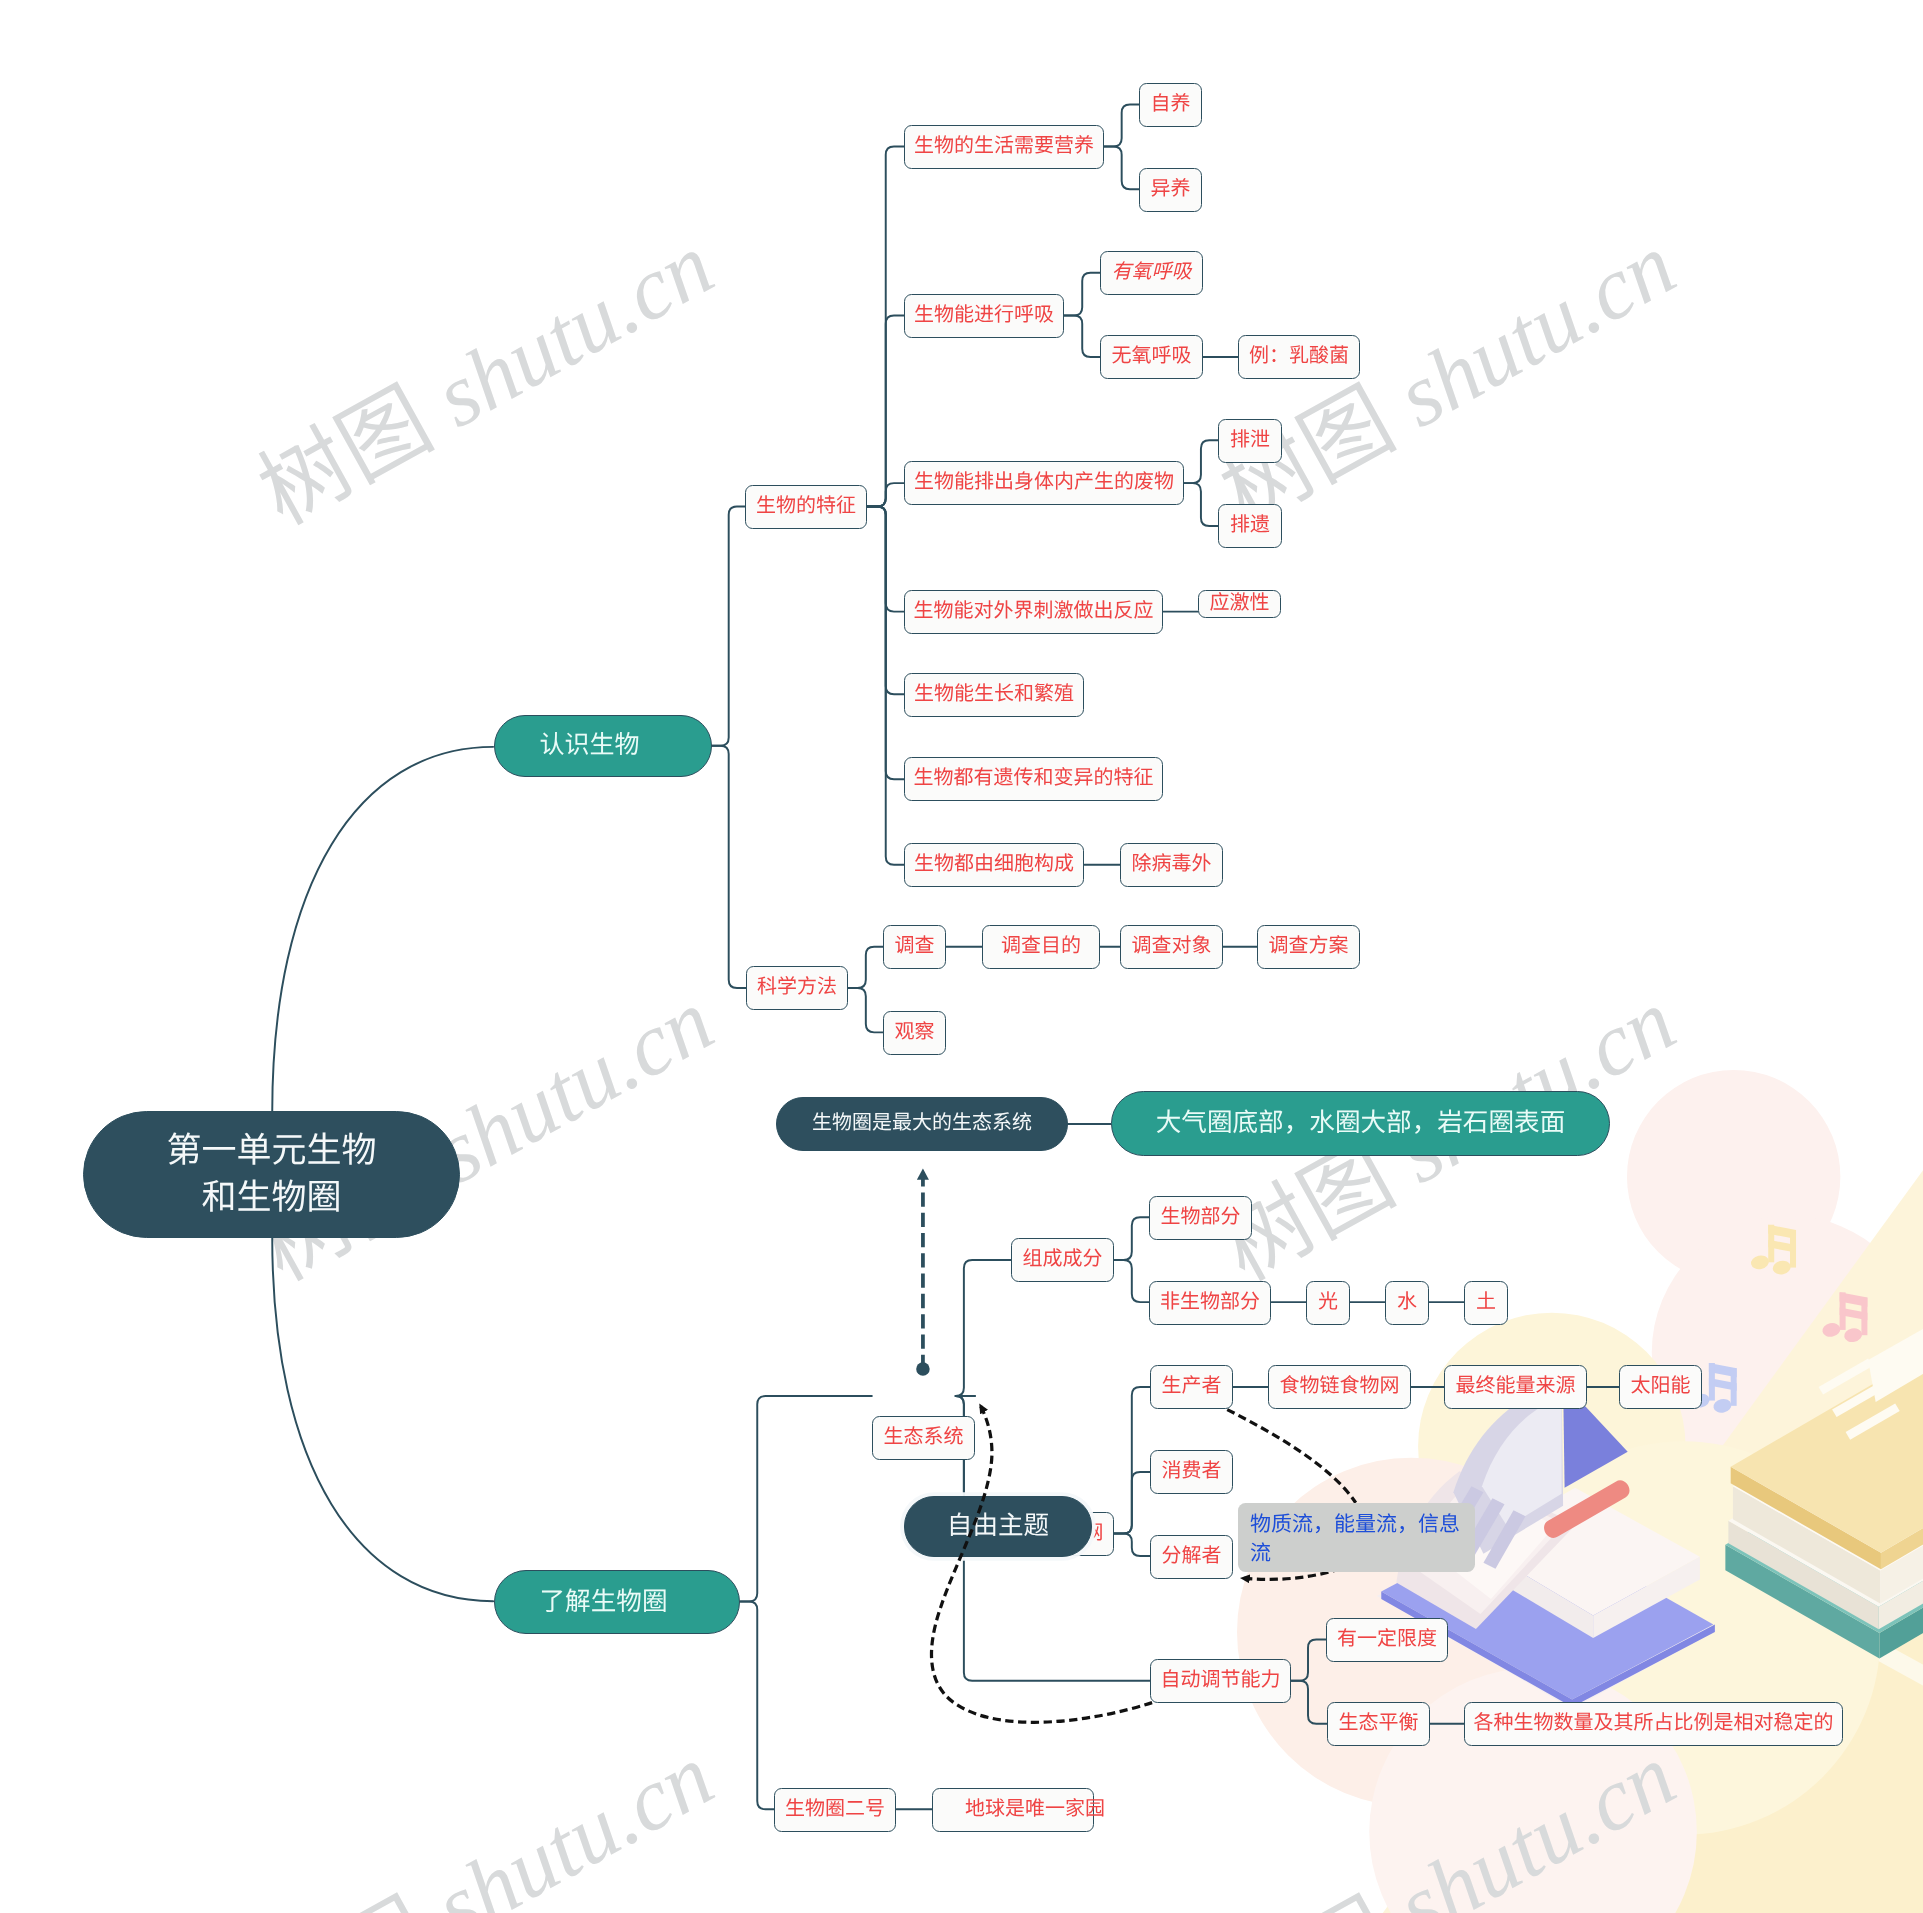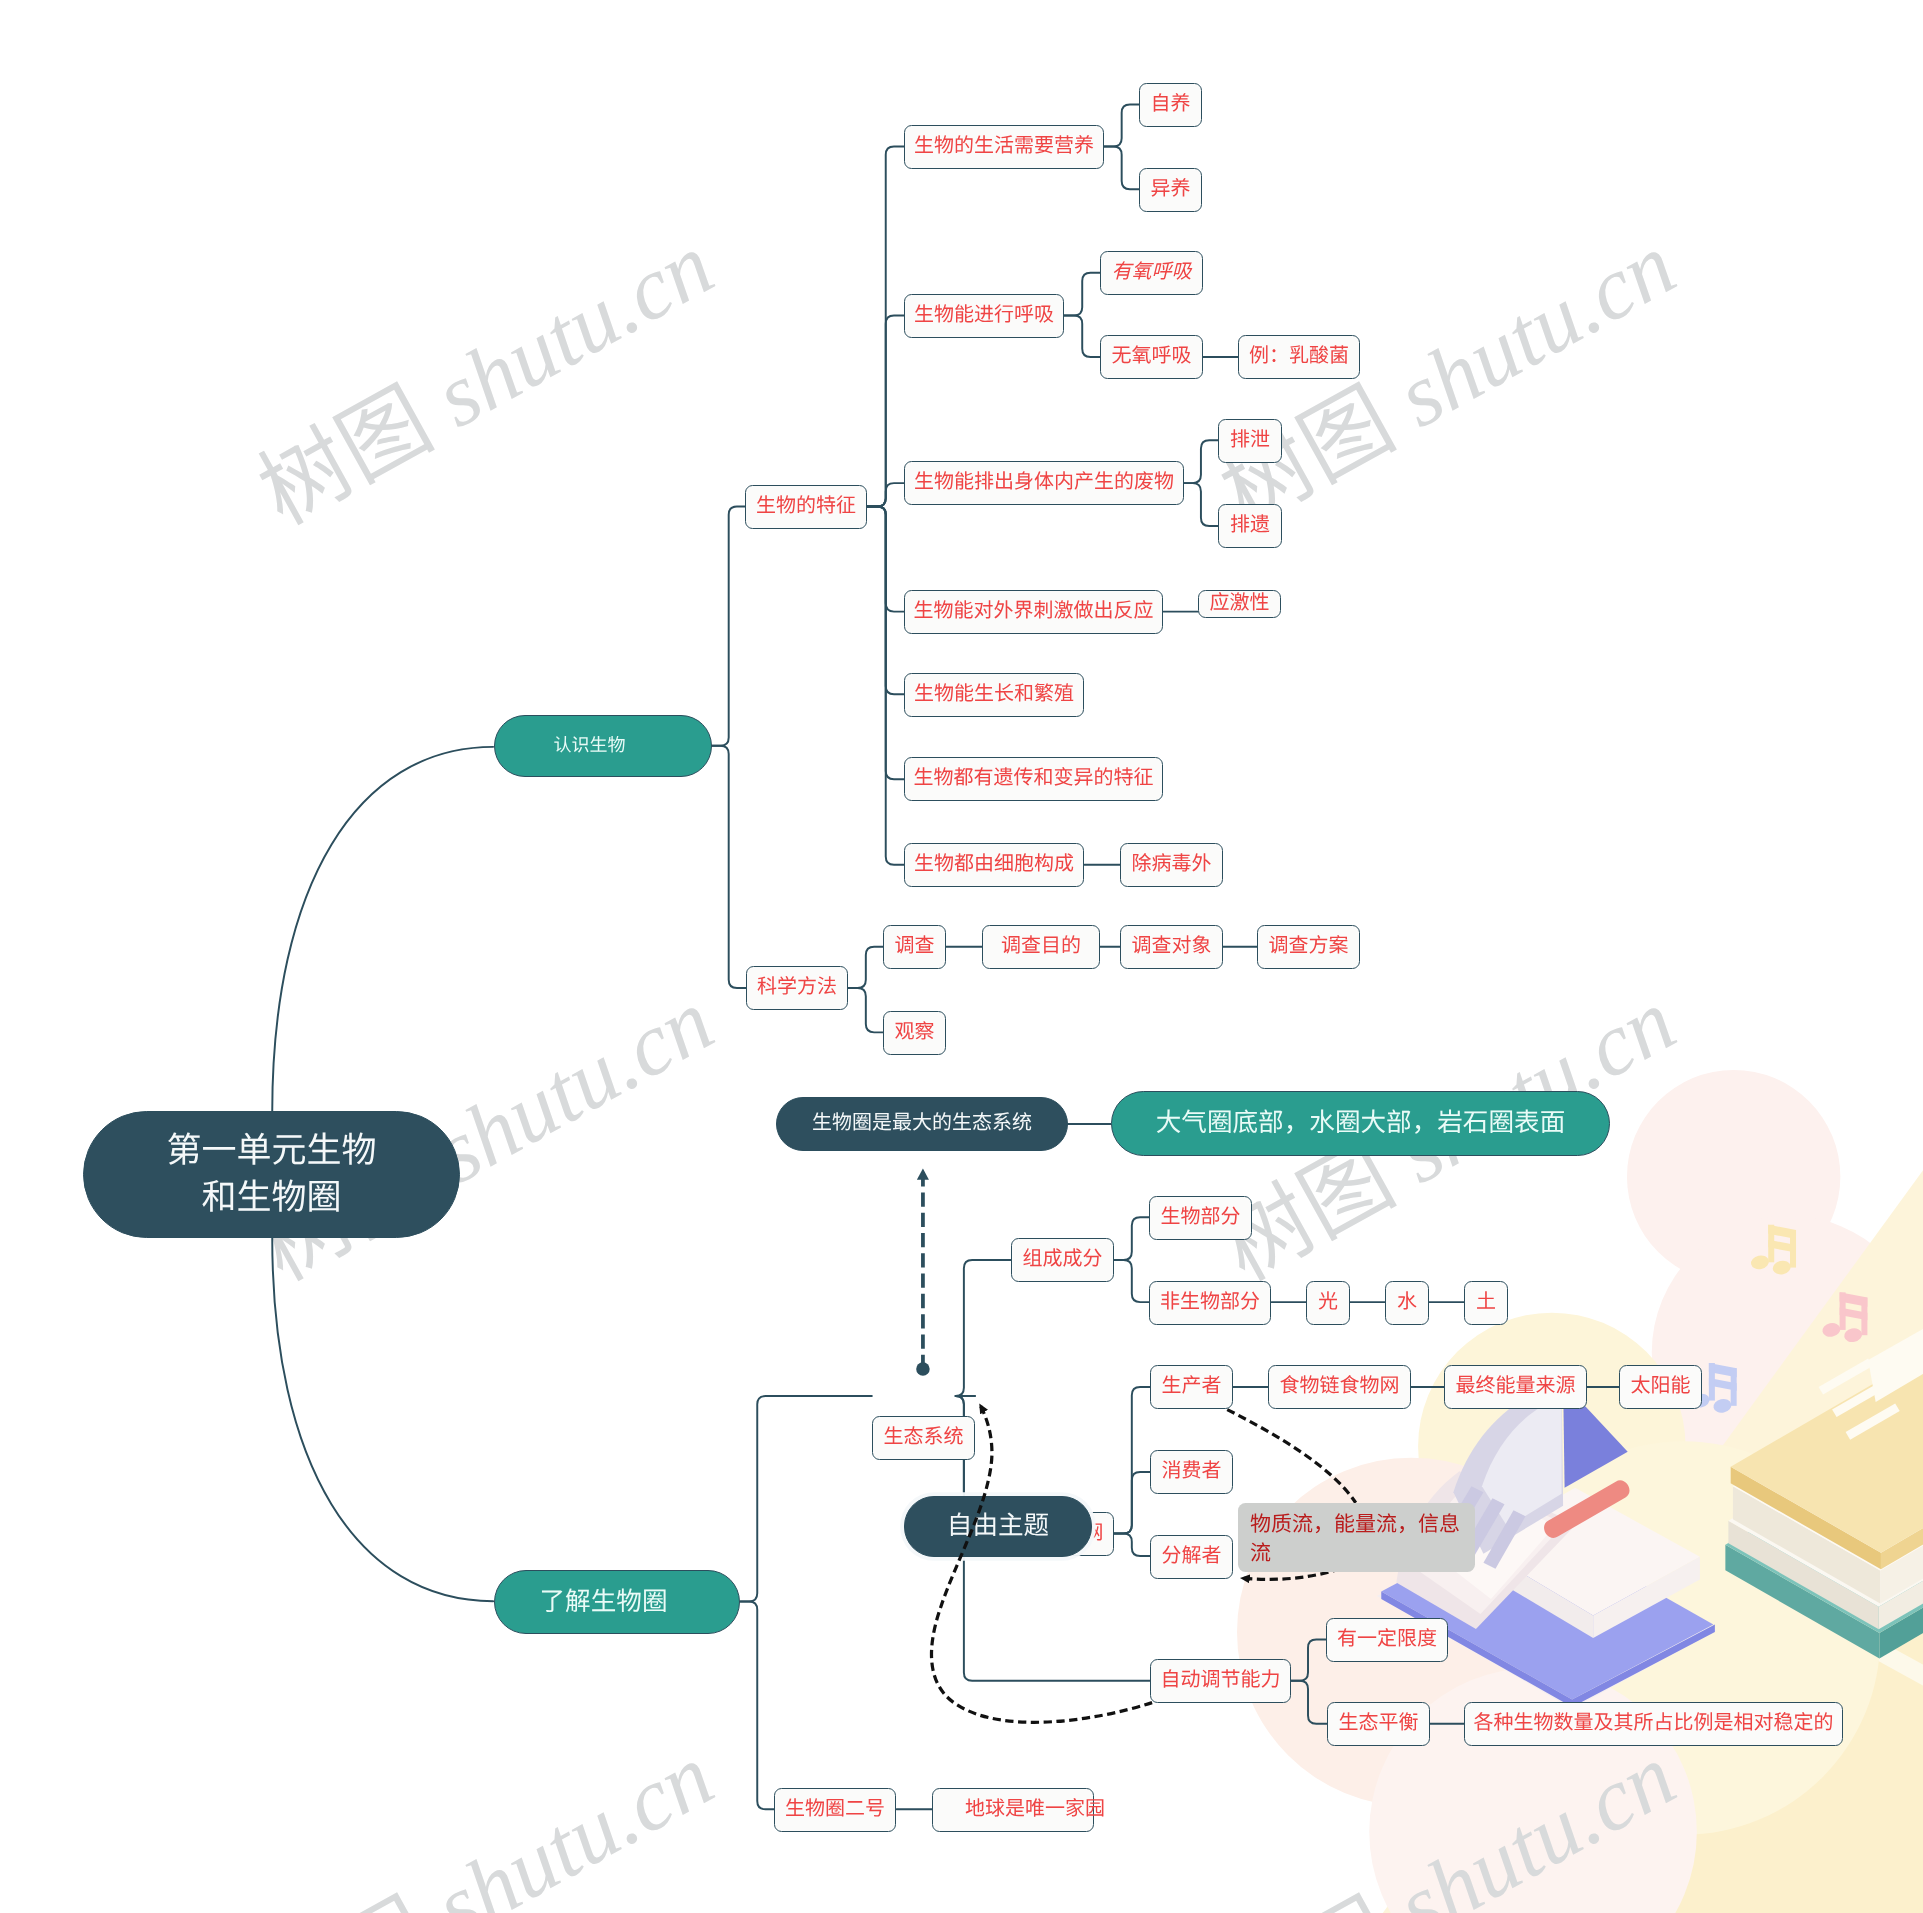--- a/index.html
+++ b/index.html
@@ -19,21 +19,21 @@
   .n2{background:#2a9d8f;border:1.8px solid #2c4e5d;color:#e9fbf7;
       font-size:25.6px;line-height:1.18;}
   .n2.shiftl{padding-right:27px;}
   .ndark{background:#2e4f5e;border:1.8px solid #2c4e5d;color:#f4f8f9;line-height:1.18;}
   .root{background:#2e4f5e;border:1.8px solid #2c4e5d;color:#f4f8f9;
         border-radius:65px;font-size:35px;line-height:1.33;}
   .floating{background:#2e4f5e;border:1.8px solid #2c4e5d;color:#f4f8f9;
         font-size:25.6px;line-height:1.18;
         box-shadow:0 0 0 3.8px rgba(244,248,250,.95);}
   .tooltip{position:absolute;box-sizing:border-box;background:#cdcfcd;border-radius:7.5px;
-      color:#b91c1c;font-size:21px;line-height:1.38;padding:8.3px 12px;white-space:normal;}
+      color:#1d4ed8;font-size:21px;line-height:1.38;padding:8.3px 12px;white-space:normal;}
   .wm{position:absolute;color:#d8dadb;white-space:pre;line-height:1;}
   .wm-cjk{font-family:"Liberation Sans",sans-serif;}
   .wm-latin{font-family:"Liberation Serif",serif;font-style:italic;}
 </style>
 </head>
 <body>
 
 <div id="stage">
   <svg id="decor" viewBox="0 0 2560 2546">
       <circle cx="2307" cy="1566" r="142" fill="#fdf1ee"></circle>
@@ -168,21 +168,21 @@
       <path d="M1421 1496H1478" fill="none" stroke="#2c4e5d" stroke-width="2.6" stroke-linecap="round" stroke-linejoin="round"></path>
       <path d="M362 1480C362 1179 474 994 656 994" fill="none" stroke="#2c4e5d" stroke-width="2.6" stroke-linecap="round" stroke-linejoin="round"></path>
       <path d="M362 1647C362 1948 474 2131 656 2131" fill="none" stroke="#2c4e5d" stroke-width="2.6" stroke-linecap="round" stroke-linejoin="round"></path>
       <path d="M1228 1822V1556" fill="none" stroke="#2c4e5d" stroke-width="5" stroke-dasharray="19 8" stroke-linecap="butt" marker-end="url(#tri)" marker-start="url(#dot)"></path>
       <path d="M1633 1876C1700 1910 1772 1952 1804 2000" fill="none" stroke="#111111" stroke-width="4.3" stroke-dasharray="11 6" stroke-linecap="butt"></path>
       <path d="M1800 2082C1752 2101 1700 2105 1650 2100" fill="none" stroke="#111111" stroke-width="4.3" stroke-dasharray="11 6" stroke-linecap="butt" marker-end="url(#ah)"></path>
     </svg>
   <div id="nodes">
       <div class="node root" style="left: 83px; top: 1111px; width: 377px; height: 127px; font-size: 35px;">第一单元生物
 和生物圈</div>
-      <div class="node n2 shiftl" style="left: 494px; top: 715px; width: 218px; height: 62px; border-radius: 31px; font-size: 18px;">认识生物</div>
+      <div class="node n2 shiftl" style="left: 494px; top: 715px; width: 218px; height: 62px; border-radius: 31px; font-size: 25px;">认识生物</div>
       <div class="node n2 shiftl" style="left: 494px; top: 1570px; width: 246px; height: 64px; border-radius: 32px; font-size: 25.6px;">了解生物圈</div>
       <div class="node n3" style="left: 745px; top: 485px; width: 122px; height: 44px;">生物的特征</div>
       <div class="node n3" style="left: 746px; top: 966px; width: 102px; height: 44px;">科学方法</div>
       <div class="node n3" style="left: 904px; top: 125px; width: 200px; height: 44px;">生物的生活需要营养</div>
       <div class="node n3" style="left: 904px; top: 294px; width: 160px; height: 44px;">生物能进行呼吸</div>
       <div class="node n3" style="left: 904px; top: 461px; width: 280px; height: 44px;">生物能排出身体内产生的废物</div>
       <div class="node n3" style="left: 904px; top: 590px; width: 259px; height: 44px;">生物能对外界刺激做出反应</div>
       <div class="node n3" style="left: 904px; top: 673px; width: 180px; height: 44px;">生物能生长和繁殖</div>
       <div class="node n3" style="left: 904px; top: 757px; width: 259px; height: 44px;">生物都有遗传和变异的特征</div>
       <div class="node n3" style="left: 904px; top: 843px; width: 180px; height: 44px;">生物都由细胞构成</div>

